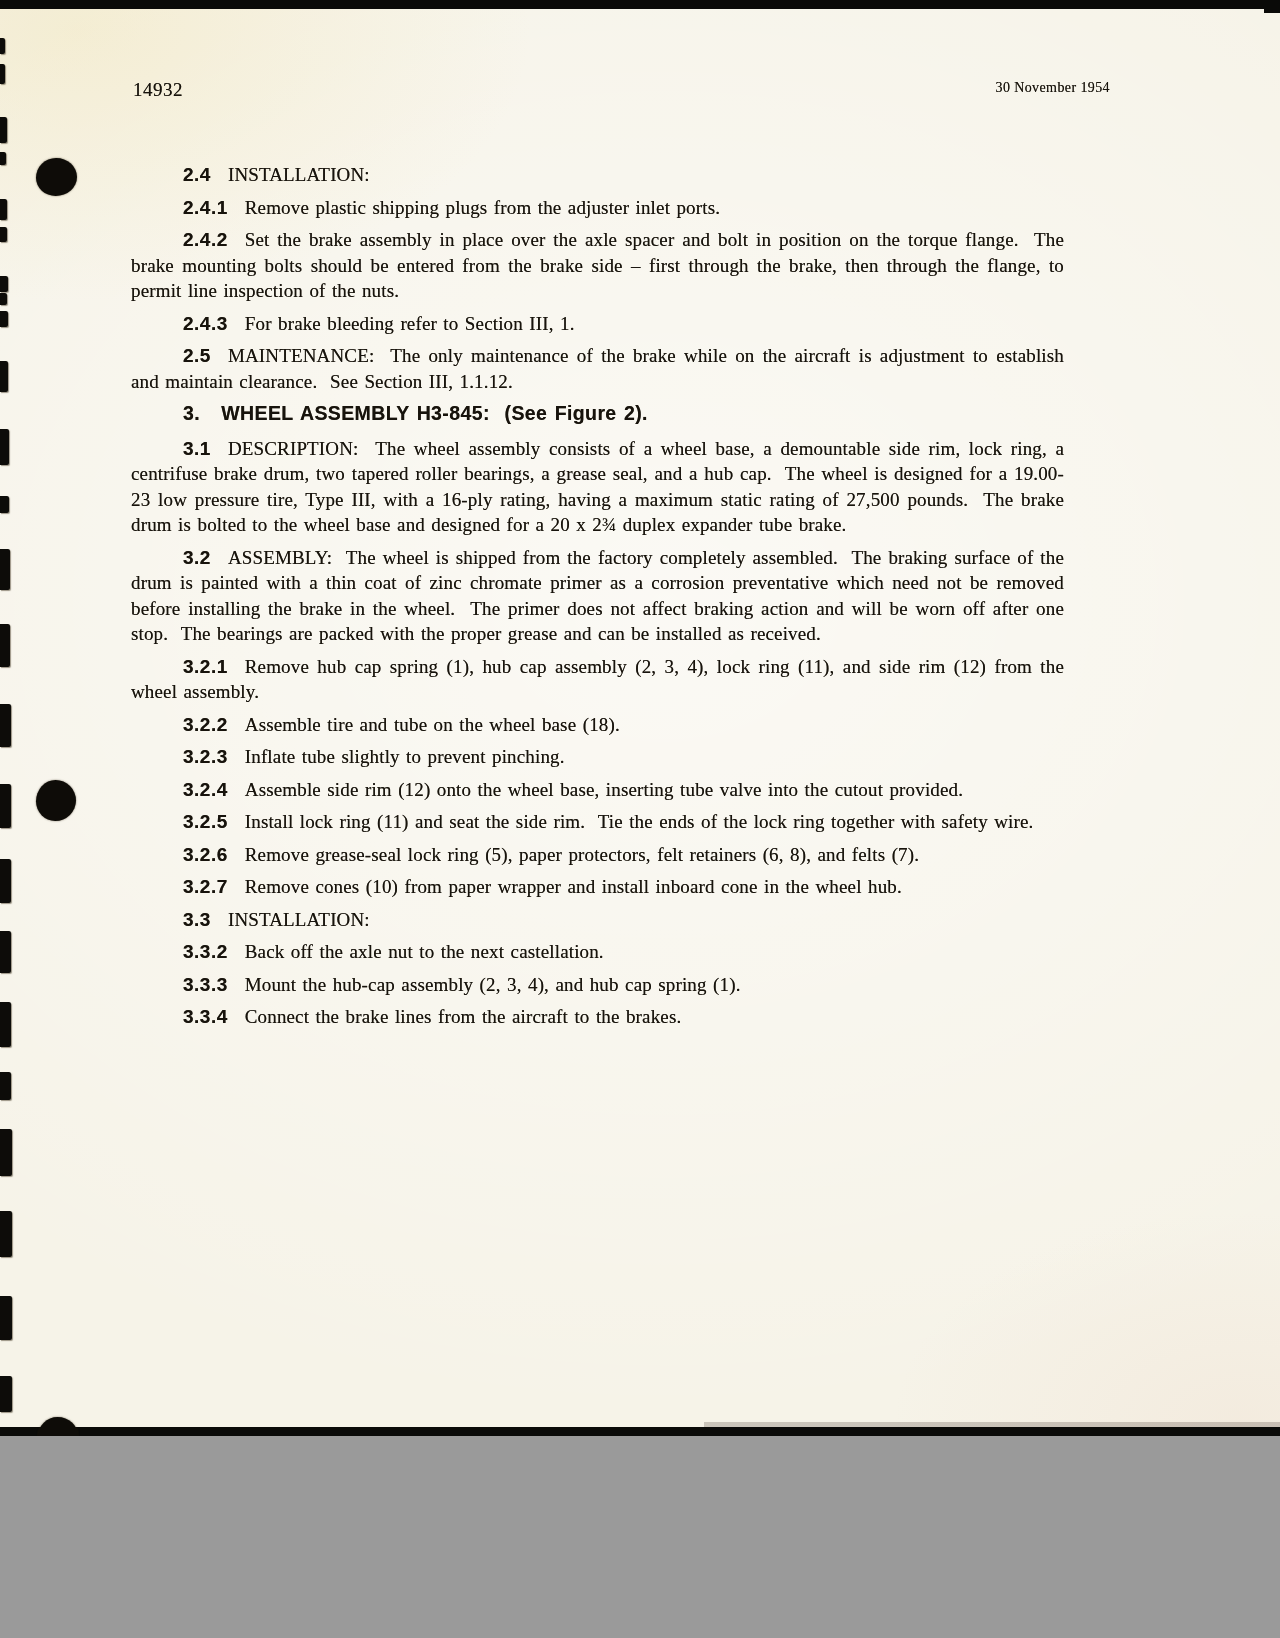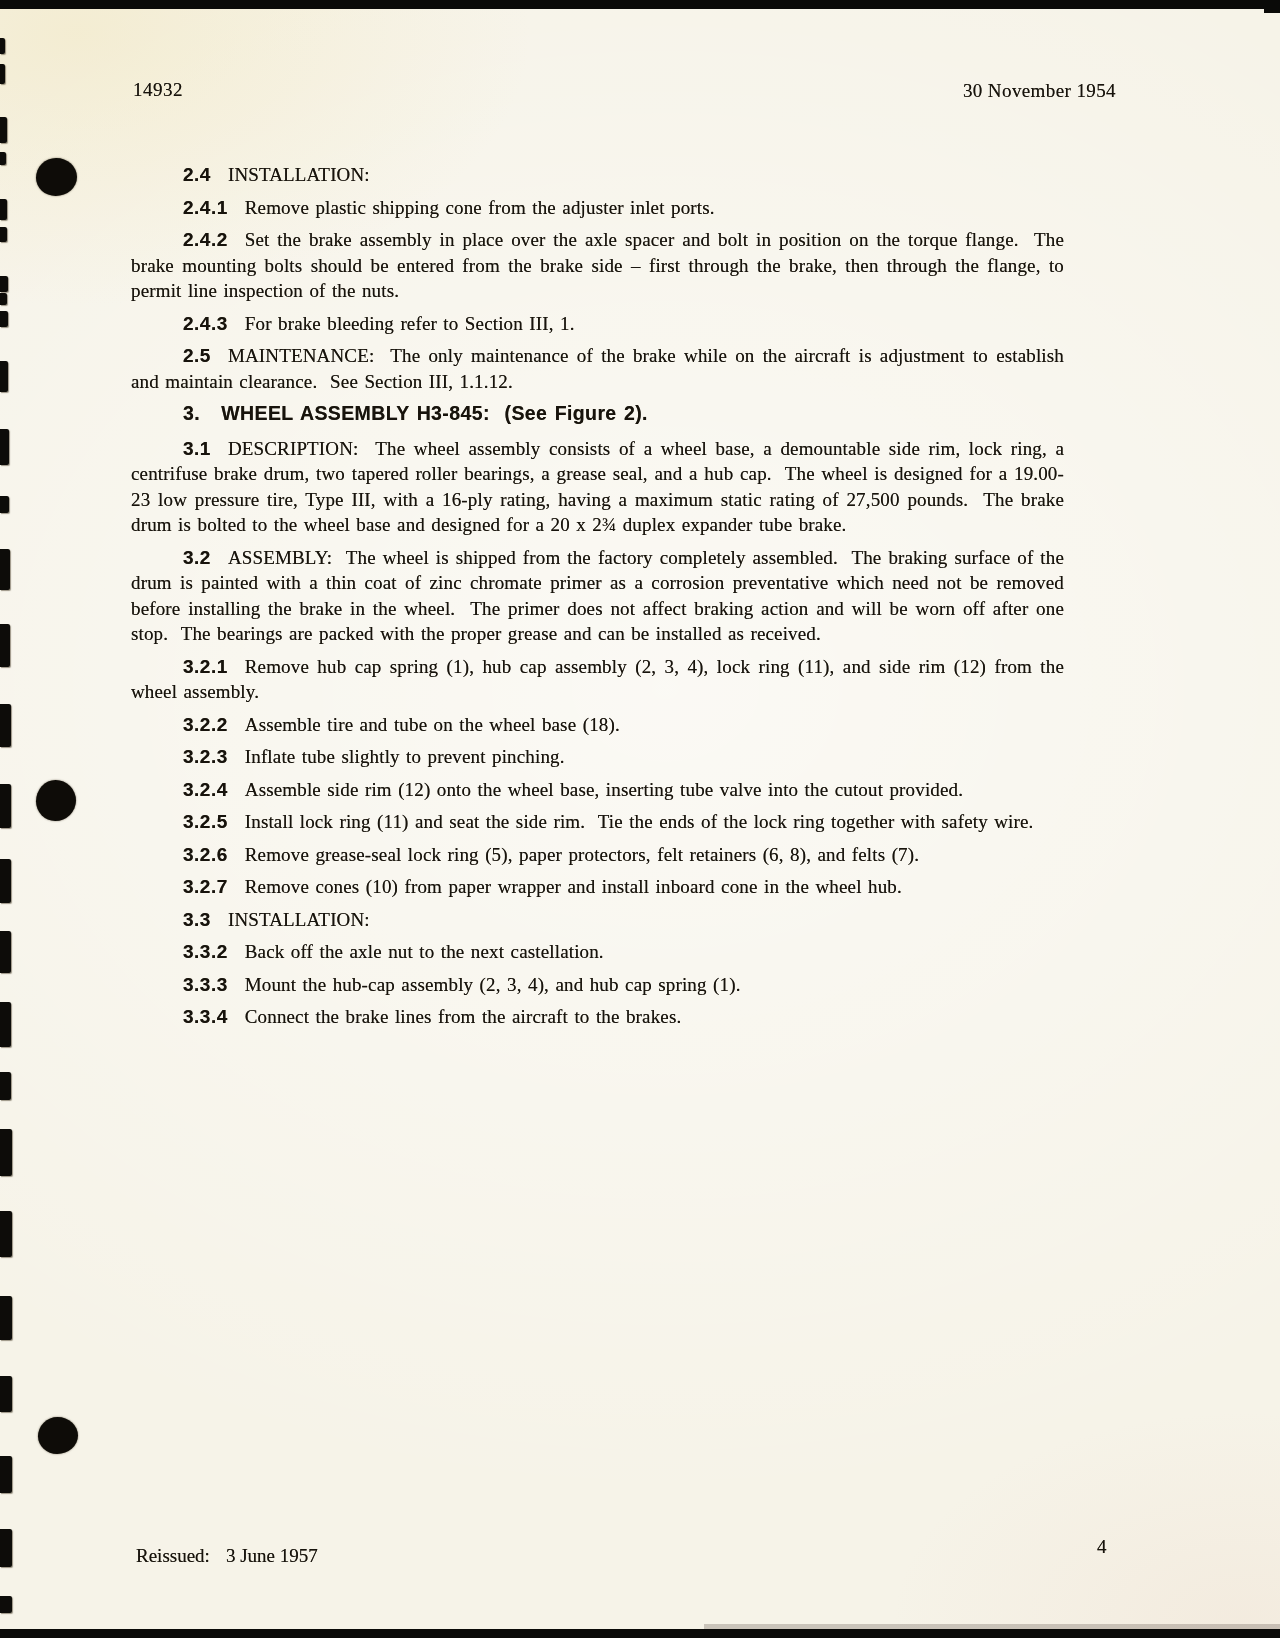--- a/index.html
+++ b/index.html
@@ -3,21 +3,21 @@
 <meta charset="utf-8">
 <style>
   html, body {
     margin: 0;
     padding: 0;
     background: #9a9a9a;
   }
   .page {
     position: relative;
     width: 1280px;
-    height: 1638px;
+    height: 1436px;
     margin: 0 auto;
     overflow: hidden;
     background:
       radial-gradient(ellipse 700px 420px at 6% 2%, rgba(238,222,160,0.30), rgba(238,222,160,0) 65%),
       radial-gradient(ellipse 500px 300px at 97% 99%, rgba(230,200,180,0.18), rgba(230,200,180,0) 70%),
       radial-gradient(ellipse 1400px 1100px at 52% 42%, rgba(255,255,255,0.55), rgba(255,255,255,0) 75%),
       #f6f3e8;
     font-family: "Liberation Serif", serif;
     color: #17130c;
   }
@@ -56,22 +56,22 @@
     background: #0e0c08;
     border-radius: 49% 51% 52% 48% / 52% 50% 50% 48%;
     box-shadow: 0 0 2px rgba(40,30,10,0.6);
   }
   
   .doc-number {
     position: absolute; left: 133px; top: 79px;
     font-size: 19px; letter-spacing: 0.5px;
   }
   .doc-date {
-    position: absolute; right: 164px; top: 80px;
-    font-size: 19px; letter-spacing: 0.4px;
+    position: absolute; right: 170px; top: 80px;
+    font-size: 14px; letter-spacing: 0.4px;
   }
   .footer-reissued {
     position: absolute; left: 136px; top: 1545px;
     font-size: 19px;
     text-align: right;
   }
   .footer-reissued .reissue-date { margin-left: 16px; }
   .page-number {
     position: absolute; left: 1097px; top: 1536px;
     font-size: 19px;
@@ -150,21 +150,21 @@
       <div class="hole" style="left: 36px; top: 158px; width: 41px; height: 38px;"></div>
       <div class="hole" style="left: 36px; top: 780px; width: 40px; height: 41px;"></div>
       <div class="hole" style="left: 38px; top: 1417px; width: 40px; height: 37px;"></div>
     </div>
 
   <div class="doc-number ink">14932</div>
   <div class="doc-date ink">30 November 1954</div>
 
   <div class="content ink" id="document-body">
       <p class="block t-item"><span class="num">2.4</span><span class="txt">INSTALLATION:</span></p>
-      <p class="block t-item"><span class="num">2.4.1</span><span class="txt">Remove plastic shipping cone from the adjuster inlet ports.</span></p>
+      <p class="block t-item"><span class="num">2.4.1</span><span class="txt">Remove plastic shipping plugs from the adjuster inlet ports.</span></p>
       <p class="block t-para"><span class="num">2.4.2</span><span class="txt">Set the brake assembly in place over the axle spacer and bolt in position on the torque flange.  The brake mounting bolts should be entered from the brake side – first through the brake, then through the flange, to permit line inspection of the nuts.</span></p>
       <p class="block t-item"><span class="num">2.4.3</span><span class="txt">For brake bleeding refer to Section III, 1.</span></p>
       <p class="block t-para"><span class="num">2.5</span><span class="txt">MAINTENANCE:  The only maintenance of the brake while on the aircraft is adjustment to establish and maintain clearance.  See Section III, 1.1.12.</span></p>
       <p class="block t-heading"><span class="num">3.</span><span class="txt">WHEEL ASSEMBLY H3-845:  (See Figure 2).</span></p>
       <p class="block t-para"><span class="num">3.1</span><span class="txt">DESCRIPTION:  The wheel assembly consists of a wheel base, a demountable side rim, lock ring, a centrifuse brake drum, two tapered roller bearings, a grease seal, and a hub cap.  The wheel is designed for a 19.00-23 low pressure tire, Type III, with a 16-ply rating, having a maximum static rating of 27,500 pounds.  The brake drum is bolted to the wheel base and designed for a 20 x 2¾ duplex expander tube brake.</span></p>
       <p class="block t-para"><span class="num">3.2</span><span class="txt">ASSEMBLY:  The wheel is shipped from the factory completely assembled.  The braking surface of the drum is painted with a thin coat of zinc chromate primer as a corrosion preventative which need not be removed before installing the brake in the wheel.  The primer does not affect braking action and will be worn off after one stop.  The bearings are packed with the proper grease and can be installed as received.</span></p>
       <p class="block t-para"><span class="num">3.2.1</span><span class="txt">Remove hub cap spring (1), hub cap assembly (2, 3, 4), lock ring (11), and side rim (12) from the wheel assembly.</span></p>
       <p class="block t-item"><span class="num">3.2.2</span><span class="txt">Assemble tire and tube on the wheel base (18).</span></p>
       <p class="block t-item"><span class="num">3.2.3</span><span class="txt">Inflate tube slightly to prevent pinching.</span></p>
       <p class="block t-item"><span class="num">3.2.4</span><span class="txt">Assemble side rim (12) onto the wheel base, inserting tube valve into the cutout provided.</span></p>

